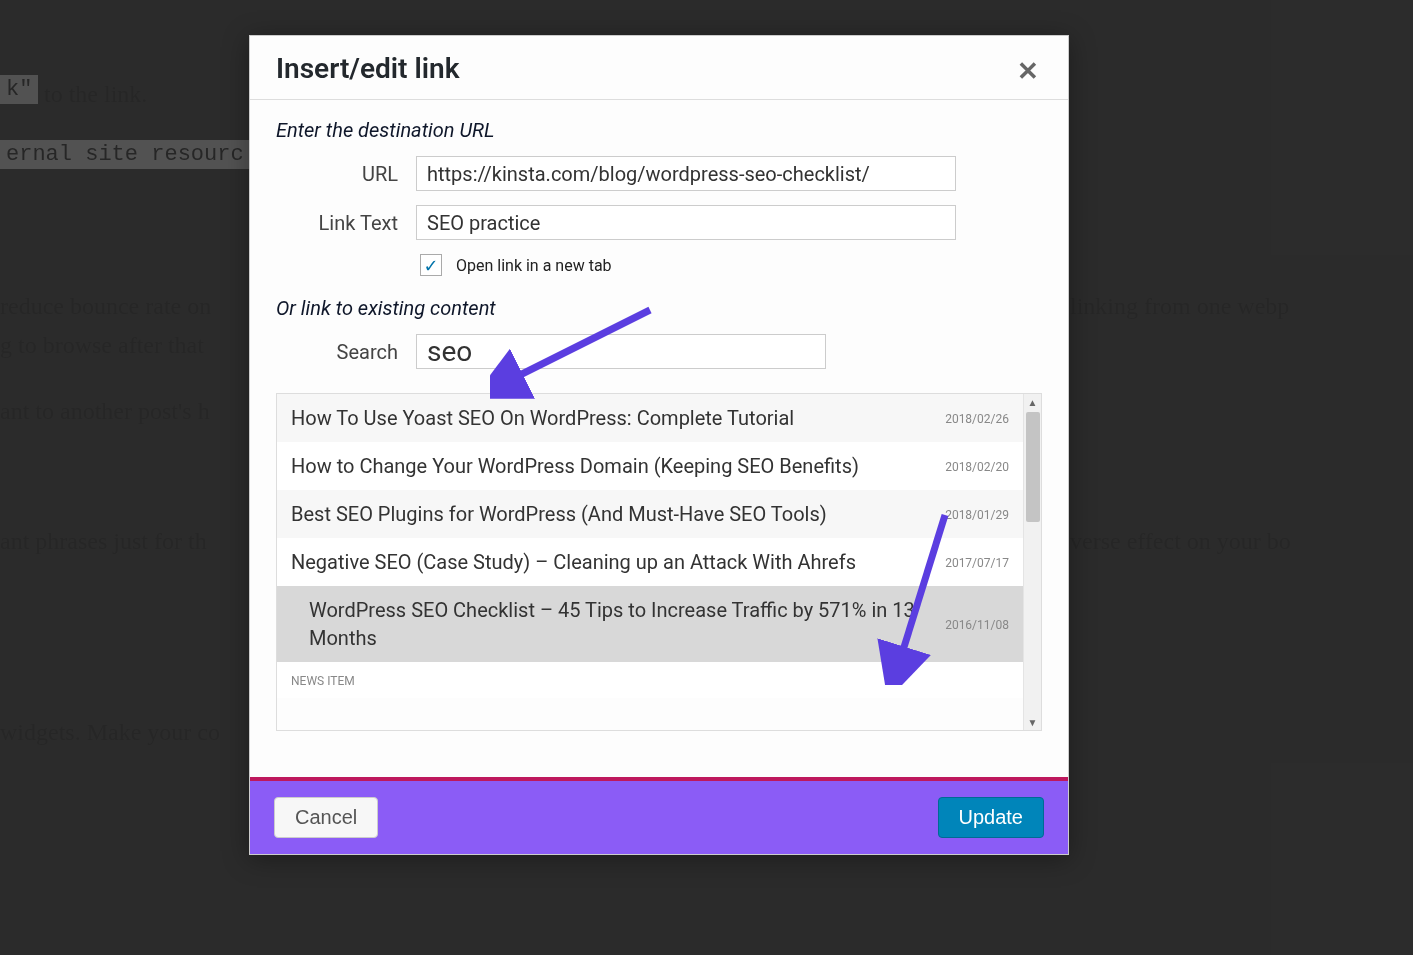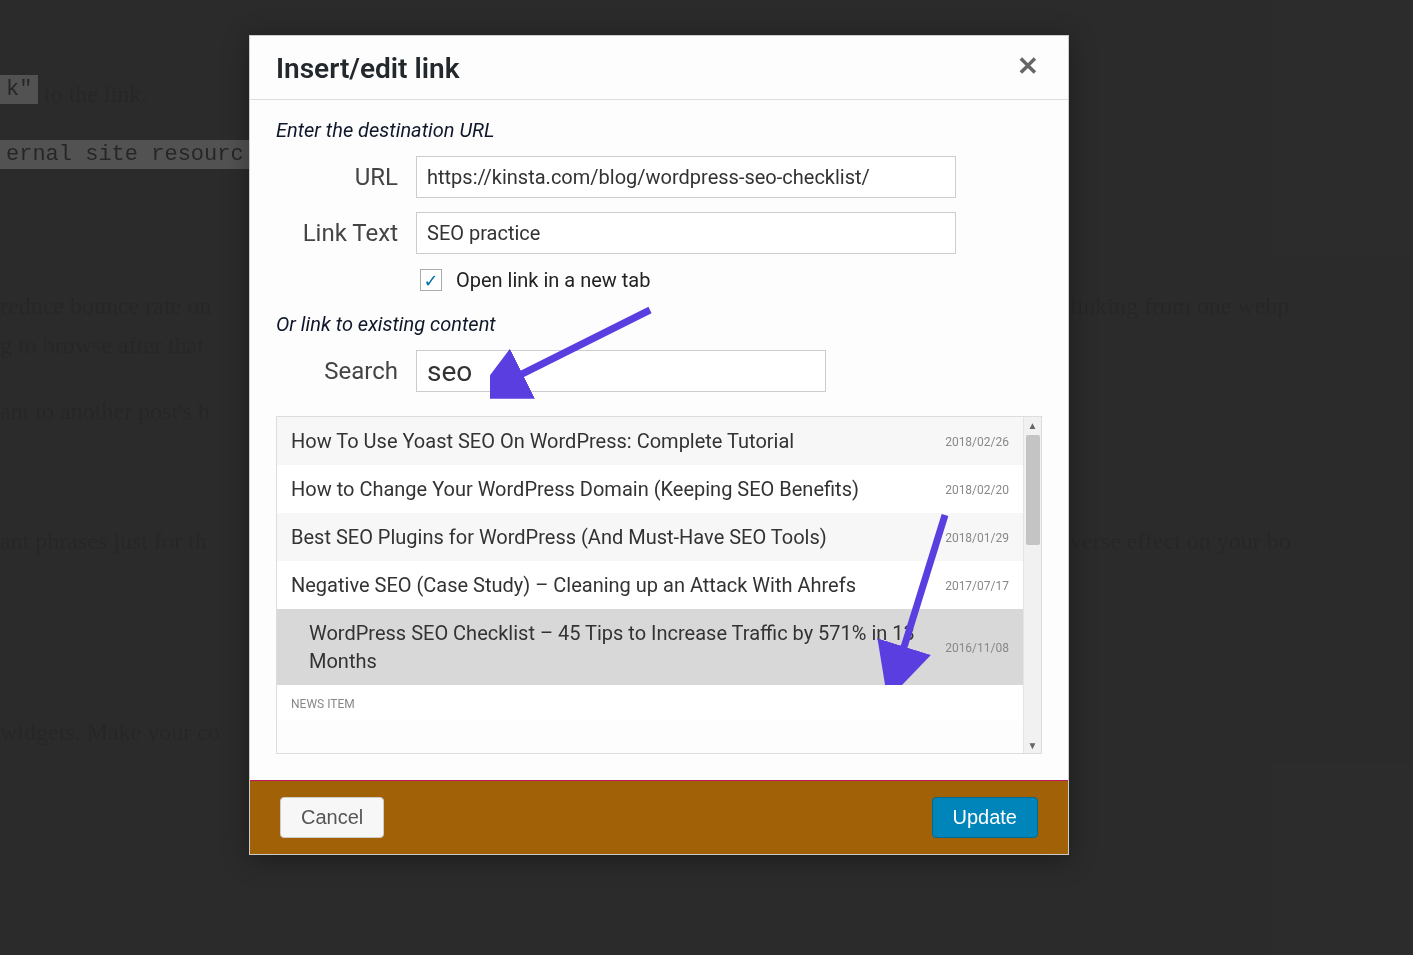--- a/index.html
+++ b/index.html
@@ -43,21 +43,21 @@
     background: #fdfdfd;
     border: 1px solid #ccc;
     box-shadow: 0 4px 24px rgba(0,0,0,0.35);
     display: flex;
     flex-direction: column;
   }
   .modal-header {
     padding: 16px 26px 14px 26px;
     border-bottom: 1px solid #ddd;
     display: flex;
-    align-items: flex-start;
+    align-items: flex-end;
     justify-content: space-between;
   }
   .modal-header h1 {
     font-size: 28px;
     font-weight: 600;
     color: #23282d;
   }
   .close-icon {
     cursor: pointer;
     width: 28px; height: 28px;
@@ -80,27 +80,27 @@
   .form-row {
     display: flex;
     align-items: center;
     margin-bottom: 14px;
   }
   .form-row label {
     width: 140px;
     min-width: 140px;
     text-align: right;
     padding-right: 18px;
-    font-size: 24px;
+    font-size: 20px;
     color: #444;
   }
   .form-row input[type="text"] {
     flex: 1;
     max-width: 540px;
-    height: 42px;
+    height: 35px;
     border: 1px solid #ccc;
     padding: 4px 10px;
     font-size: 20px;
     color: #333;
     font-family: inherit;
   }
   .form-row.checkbox-row {
     padding-left: 140px;
     margin-left: 4px;
     align-items: center;
@@ -109,21 +109,21 @@
     width: 22px; height: 22px;
     border: 1px solid #aaa;
     margin-right: 14px;
     display:flex; align-items:center; justify-content:center;
     color:#0073aa;
     font-size:18px;
     cursor:pointer;
     background:#fff;
   }
   .checkbox-label {
-    font-size: 20px;
+    font-size: 16px;
     color: #222;
   }
   .search-row input[type="text"]{
     max-width: 410px;
     font-size:28px;
   }
   .results-wrap {
     margin: 0 26px 10px 26px;
     border: 1px solid #ddd;
     height: 338px;
@@ -162,23 +162,23 @@
   .scroll-up{ top:0; }
   .scroll-down{ bottom:0; }
   .scroll-thumb {
     position:absolute; left:2px; width:14px;
     top:18px; height:110px;
     background:#c4c4c4;
     border-radius:2px;
   }
   .modal-footer {
     margin-top:auto;
-    border-top:1px solid #be185d;
-    background:#a16207;
-    padding: 16px 30px;
+    border-top:4px solid #be185d;
+    background:#8b5cf6;
+    padding: 16px 24px;
     display:flex;
     justify-content:space-between;
   }
   .btn {
     font-size: 20px;
     padding: 8px 20px;
     border-radius:4px;
     cursor:pointer;
   }
   .btn-cancel {

